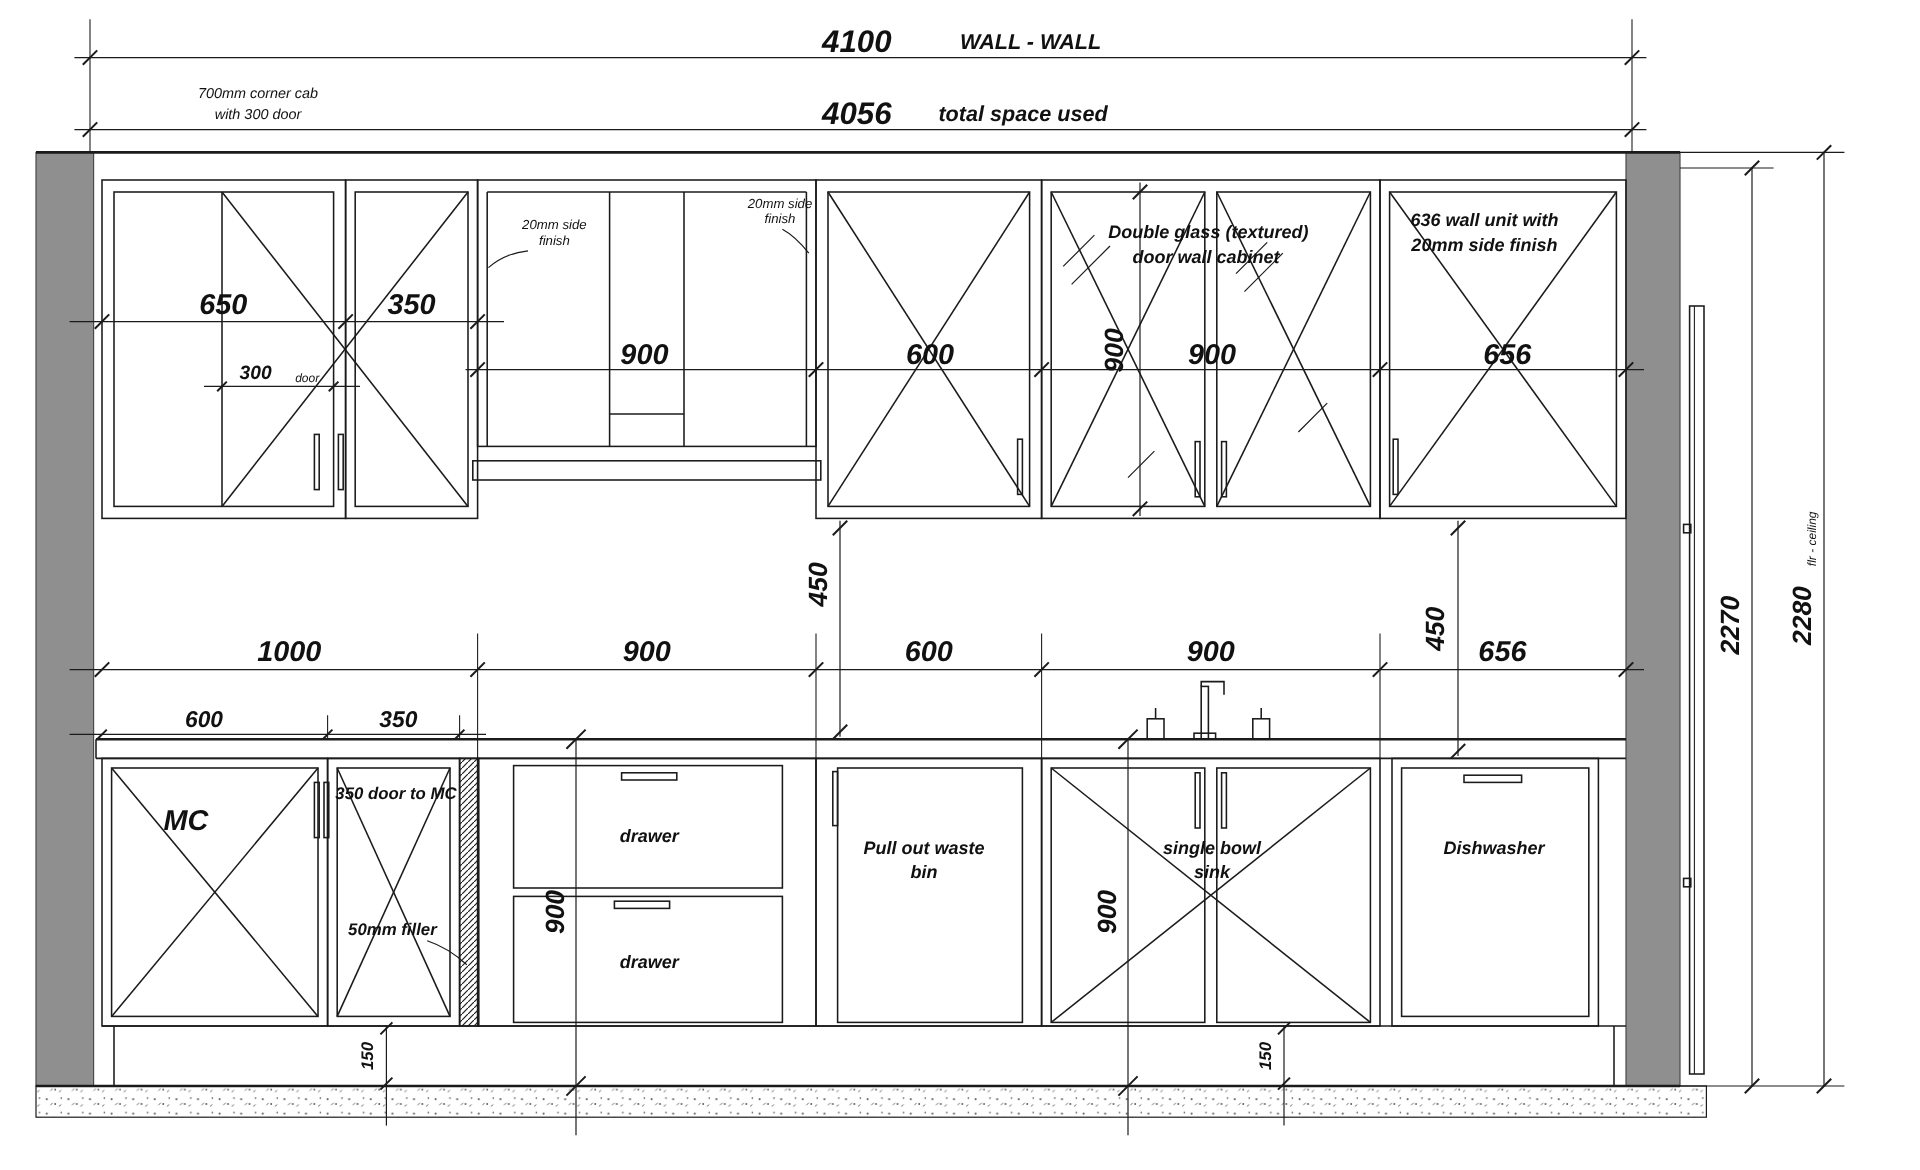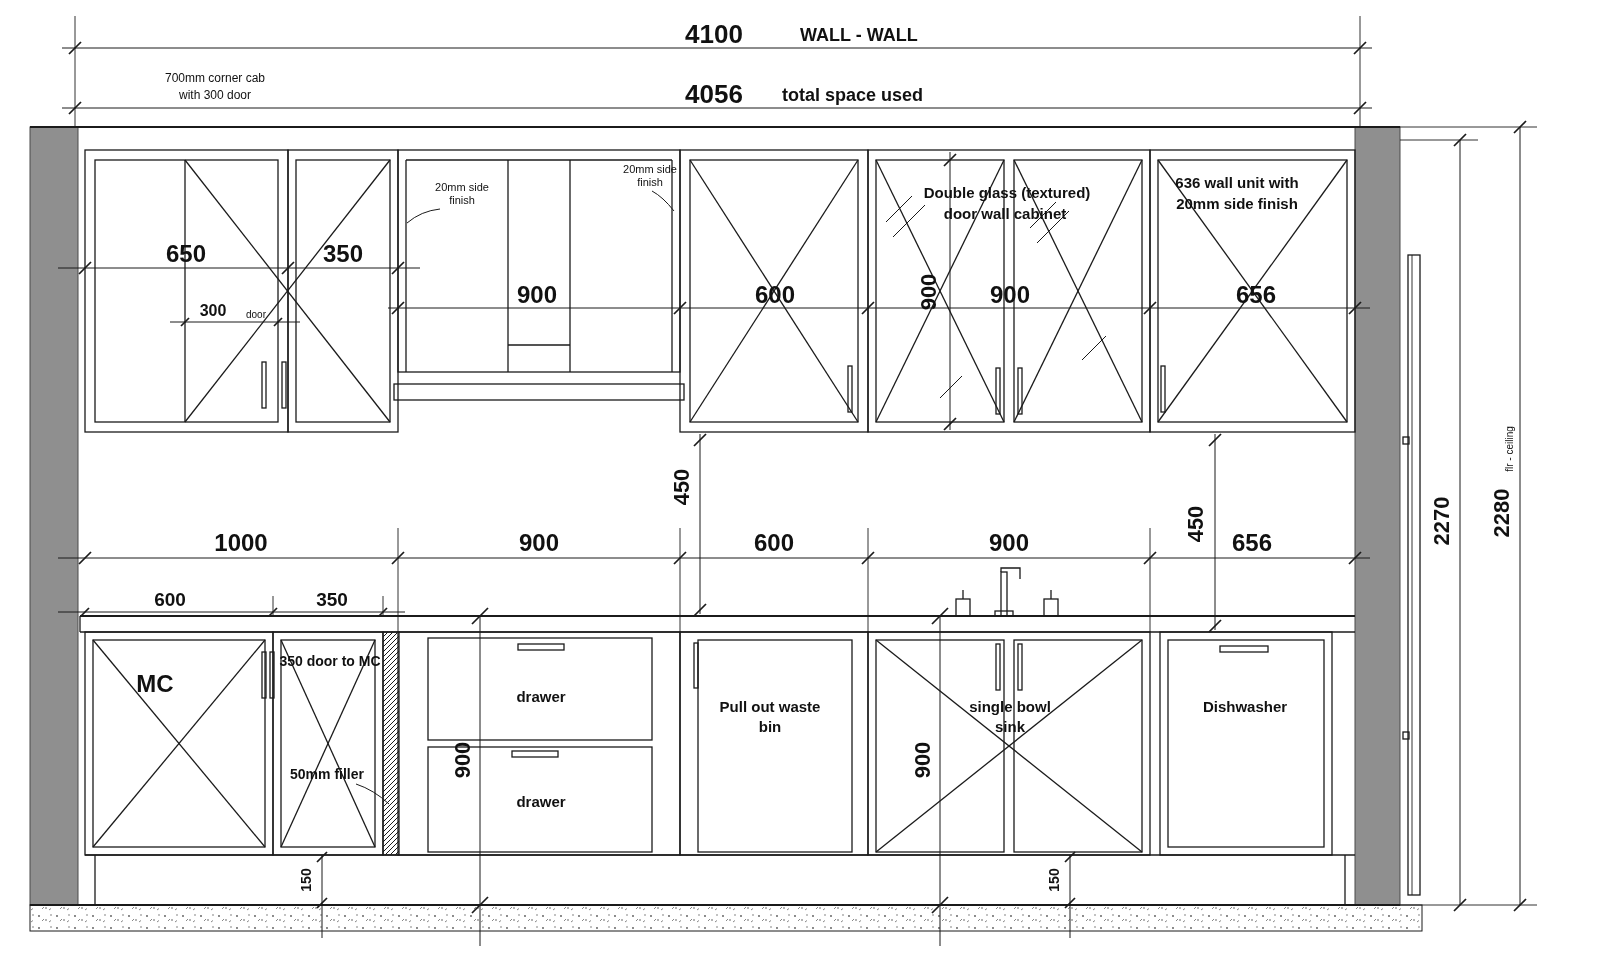--- a/index.html
+++ b/index.html
@@ -1,16 +1,16 @@
 <!DOCTYPE html>
 <html><head>
 <meta charset="utf-8">
 <style>
   html,body{margin:0;padding:0;background:#fff;}
-  .page{width:1600px;height:975px;position:relative;background:#fff;}
+  .page{width:1600px;height:975px;position:relative;background:#fff;font-style:italic;}
   svg{display:block;}
   svg rect{fill:none;stroke:#1b1b1b;stroke-width:1.3;}
   .wall{fill:#8f8f8f;stroke:#4a4a4a;stroke-width:1;}
   .ln{stroke:#1b1b1b;stroke-width:1.3;fill:none;}
   .heavy{stroke-width:2.2;}
   .thin{stroke-width:0.9;}
   .dim{stroke:#1b1b1b;stroke-width:1;fill:none;}
   .tick{stroke:#1b1b1b;stroke-width:1.7;}
   .glass{stroke:#1b1b1b;stroke-width:1;}
   .hatchbox{fill:url(#fillerHatch);}

